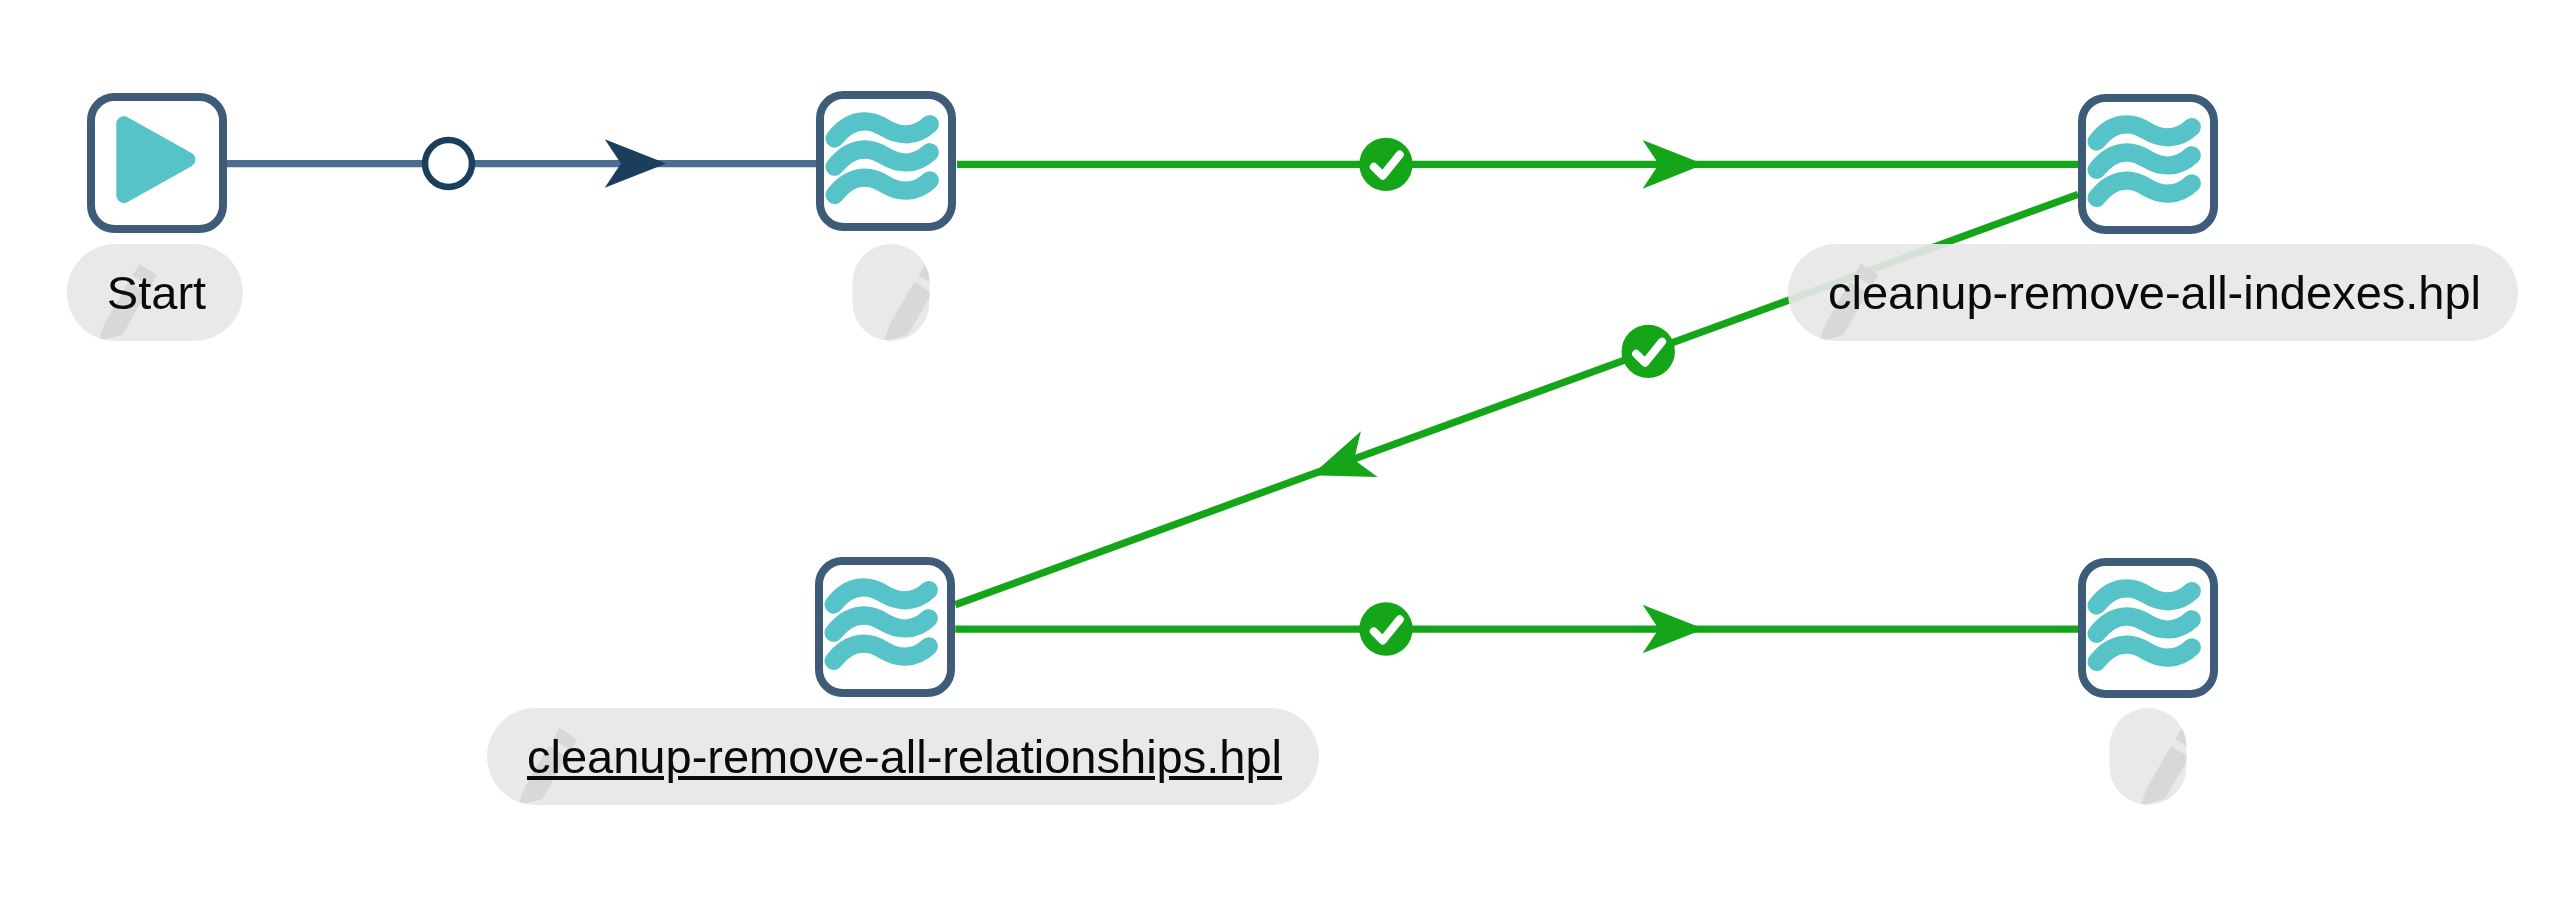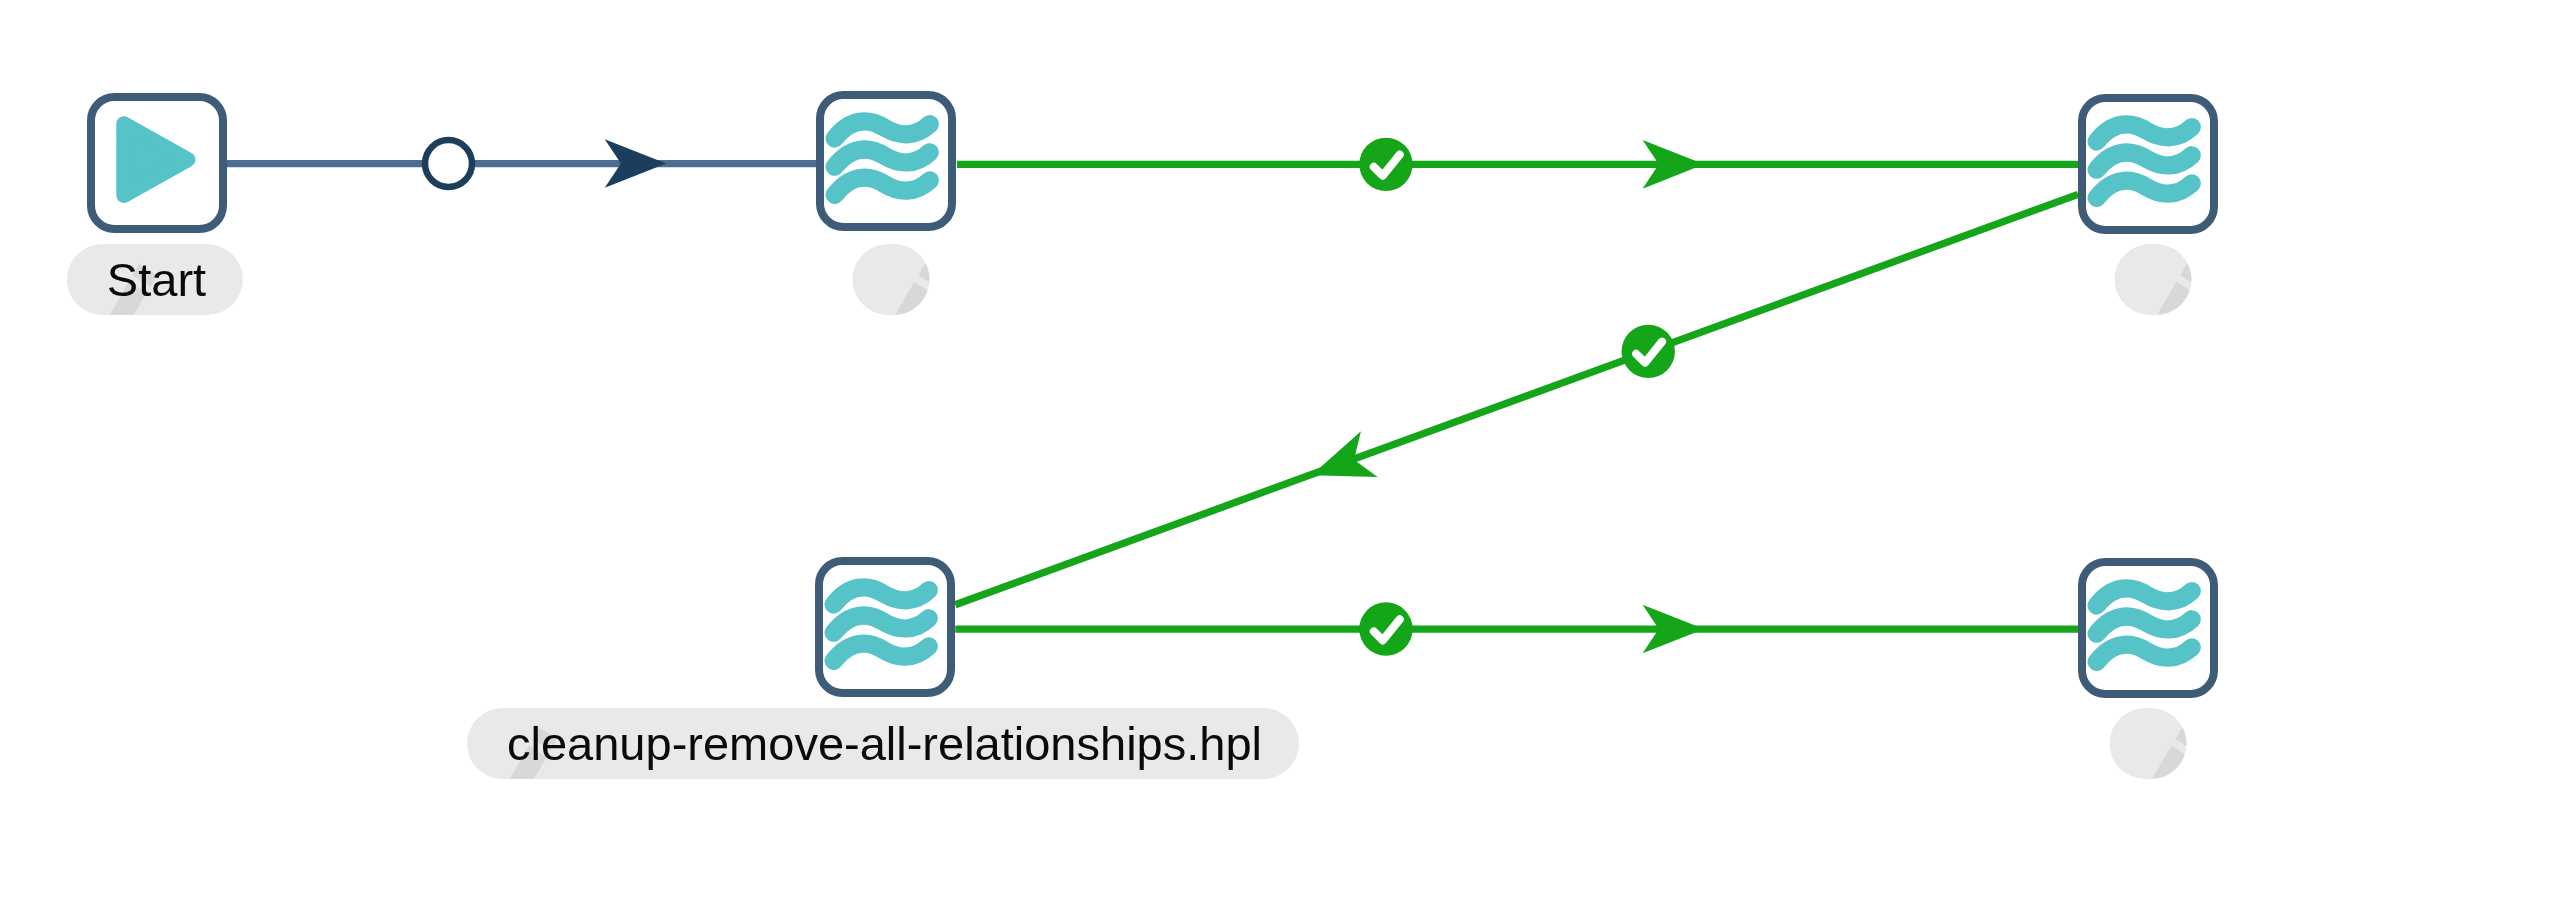--- a/index.html
+++ b/index.html
@@ -39,21 +39,21 @@
     border-radius:27.5px;
     background:#ffffff;
   }
   .node-box svg{position:absolute;left:0;top:0;}
   .wave{fill:none;stroke:var(--node_icon_teal);stroke-width:24;stroke-linecap:round;}
   .play{fill:var(--node_icon_teal);stroke:var(--node_icon_teal);stroke-width:20;stroke-linejoin:round;}
 
   .pill{
     position:absolute;
     transform:translateX(-50%);
-    height:71px;
+    height:97px;
     border-radius:49px;
     background:rgba(231,231,231,0.92);
     display:flex;align-items:center;
     padding:0 37px 0 40px;
     white-space:nowrap;
     overflow:hidden;
     font-size:47px;
     color:var(--label_text);
   }
   .pill .label-text{position:relative;z-index:1;}
@@ -143,32 +143,33 @@
         <path class="wave" d="M24,99 C44,73 68,71 90,85 C108,96 130,98 149,80"></path>
         <path class="wave" d="M24,136 C44,110 68,108 90,122 C108,133 130,135 149,117"></path>
       </svg>
     </div>
     <div class="pill" style="left:2153px;top:244px;">
       <svg class="pencil" width="81" height="94" viewBox="0 0 100 116">
         <path d="M34,96 L64,44 L86,58 L56,110 Z"></path>
         <path d="M69,36 L77,22 L99,36 L91,50 Z"></path>
         <path d="M34,96 L56,110 L26,118 Z"></path>
       </svg>
+      <span class="label-text">cleanup-remove-all-indexes.hpl</span>
     </div>
   </div>
 
   <div class="action">
     <div class="node-box" style="left:815px;top:557px;">
       <svg width="124" height="124" viewBox="10 10 163 163">
         <path class="wave" d="M24,62 C44,36 68,34 90,48 C108,59 130,61 149,43"></path>
         <path class="wave" d="M24,99 C44,73 68,71 90,85 C108,96 130,98 149,80"></path>
         <path class="wave" d="M24,136 C44,110 68,108 90,122 C108,133 130,135 149,117"></path>
       </svg>
     </div>
-    <div class="pill" style="left:883px;top:708px;">
+    <div class="pill" style="left:903px;top:708px;text-decoration:underline;">
       <svg class="pencil" width="81" height="94" viewBox="0 0 100 116">
         <path d="M34,96 L64,44 L86,58 L56,110 Z"></path>
         <path d="M69,36 L77,22 L99,36 L91,50 Z"></path>
         <path d="M34,96 L56,110 L26,118 Z"></path>
       </svg>
       <span class="label-text">cleanup-remove-all-relationships.hpl</span>
     </div>
   </div>
 
   <div class="action">

